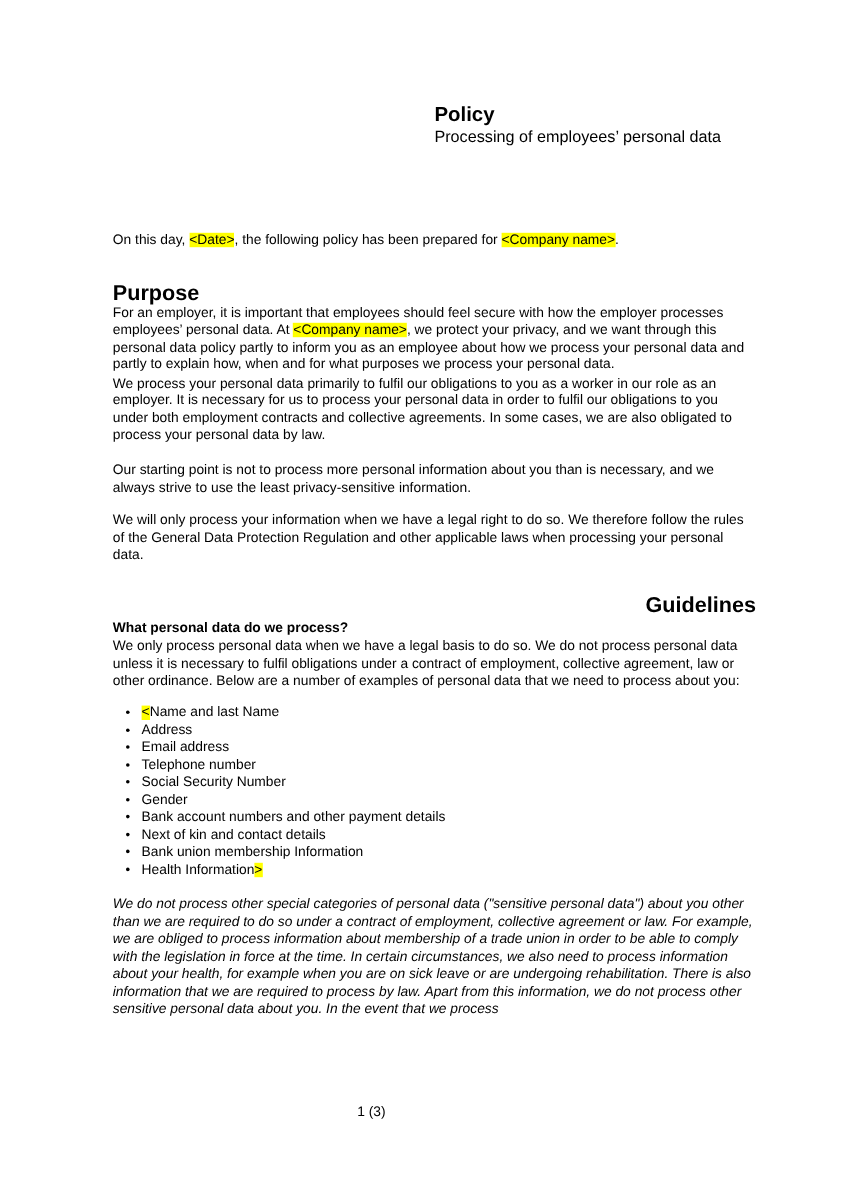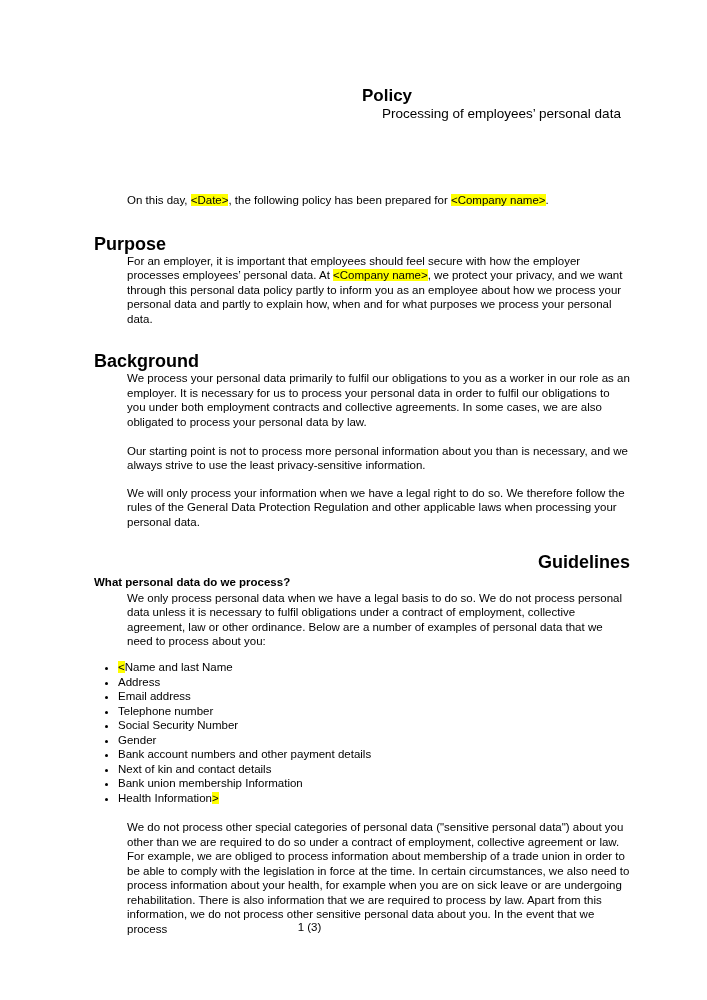--- a/index.html
+++ b/index.html
@@ -8,59 +8,58 @@
     width:707px; height:1000px;
     background:#ffffff;
     color:#000000;
     font-family:"Liberation Sans", sans-serif;
     box-sizing:border-box;
     padding:86px 77px 0 94px;
     overflow:hidden;
   }
   p, h1, h2, h3, ul { margin:0; padding:0; }
   h1 { font-size:17px; line-height:19px; font-weight:bold; }
-  .subtitle { font-size:13.5px; line-height:17px;margin-left:20px; }
+  .subtitle { font-size:13.5px; line-height:17px; }
   .doc-header { margin-left:268px; }
   h2 { font-size:18px; line-height:17px; font-weight:bold; }
   h3 { font-size:11.5px; line-height:14.5px; font-weight:bold; }
-  .body { font-size:11.5px; line-height:14.5px;margin-left:33px; }
+  .body { font-size:11.5px; line-height:14.5px; }
   ul { list-style:disc; padding-left:24px; }
   li { font-size:11.5px; line-height:14.5px; }
   .hl { background:#ffff00; }
   .m-intro { margin-top:71px; }
   .m-h2a { margin-top:28px; }
   .m-h2b { margin-top:27px; }
   .m-h2c { margin-top:25px;text-align:right; }
   .m-p1 { margin-top:1px; }
   .m-p15 { margin-top:14.5px; }
   .m-p13 { margin-top:13px; }
   .m-h3 { margin-top:4px; }
   .m-ul { margin-top:11.5px; }
-  .m-close { margin-top:15px; }
+  .m-close { margin-top:15px;font-style:italic; }
   .footer {
     position:absolute; top:920px; left:0; width:619px;
     text-align:center; font-size:11.5px; line-height:14.5px;
   }
 </style>
 </head>
 <body>
 
 <div class="page">
 
   <header class="doc-header">
     <h1>Policy</h1>
     <div class="subtitle">Processing of employees’ personal data</div>
   </header>
 
   <p class="body m-intro"><span>On this day, </span><span class="hl">&lt;Date&gt;</span><span>, the following policy has been prepared for </span><span class="hl">&lt;Company name&gt;</span><span>.</span></p>
 
   <h2 class="m-h2a">Purpose</h2>
   <p class="body m-p1"><span>For an employer, it is important that employees should feel secure with how the employer processes employees’ personal data. At </span><span class="hl">&lt;Company name&gt;</span><span>, we protect your privacy, and we want through this personal data policy partly to inform you as an employee about how we process your personal data and partly to explain how, when and for what purposes we process your personal data.</span></p>
 
-  <h2 class="m-h2b">Background</h2>
   <p class="body m-p1">We process your personal data primarily to fulfil our obligations to you as a worker in our role as an employer. It is necessary for us to process your personal data in order to fulfil our obligations to you under both employment contracts and collective agreements. In some cases, we are also obligated to process your personal data by law.</p>
   <p class="body m-p15">Our starting point is not to process more personal information about you than is necessary, and we always strive to use the least privacy-sensitive information.</p>
   <p class="body m-p13">We will only process your information when we have a legal right to do so. We therefore follow the rules of the General Data Protection Regulation and other applicable laws when processing your personal data.</p>
 
   <h2 class="m-h2c">Guidelines</h2>
   <h3 class="m-h3">What personal data do we process?</h3>
   <p class="body m-p1">We only process personal data when we have a legal basis to do so. We do not process personal data unless it is necessary to fulfil obligations under a contract of employment, collective agreement, law or other ordinance. Below are a number of examples of personal data that we need to process about you:</p>
 
   <ul class="m-ul">
     <li><span class="hl">&lt;</span><span>Name and last Name</span><span class="hl"></span></li>

